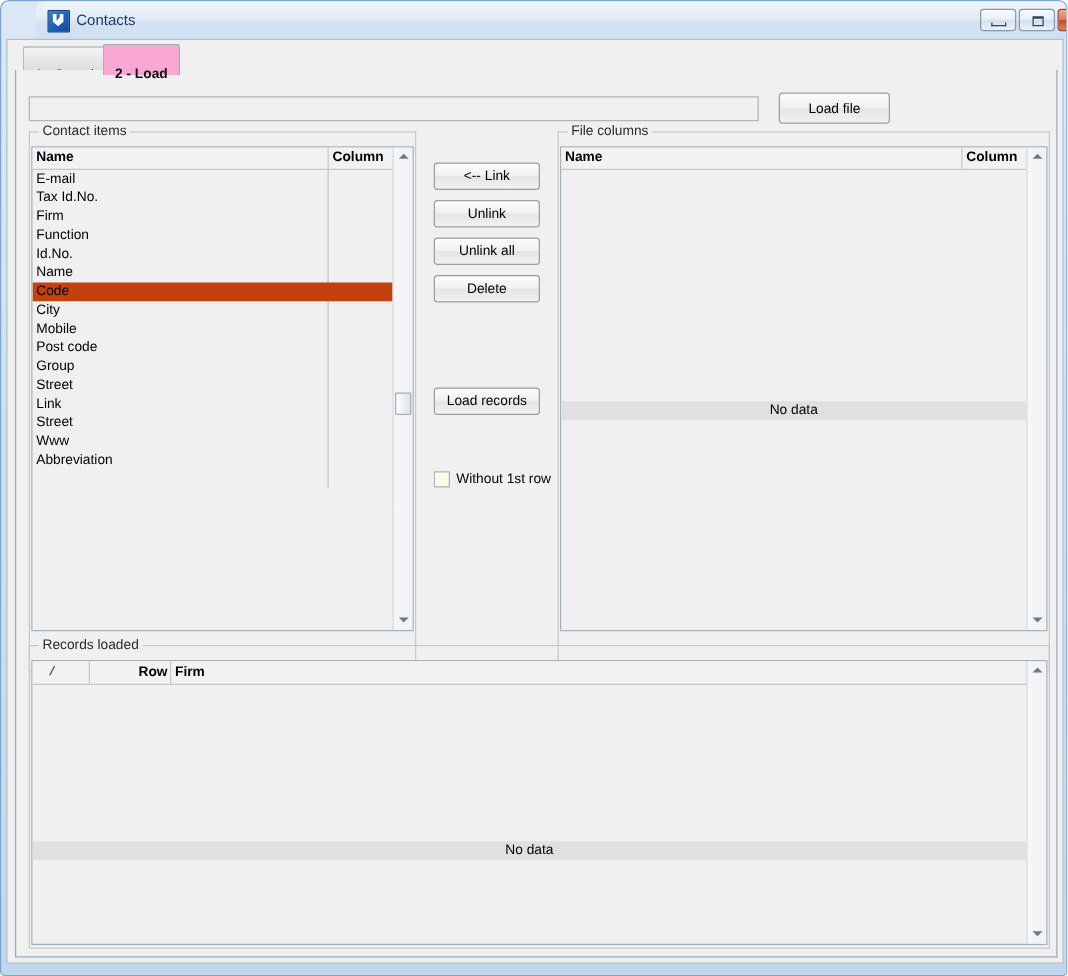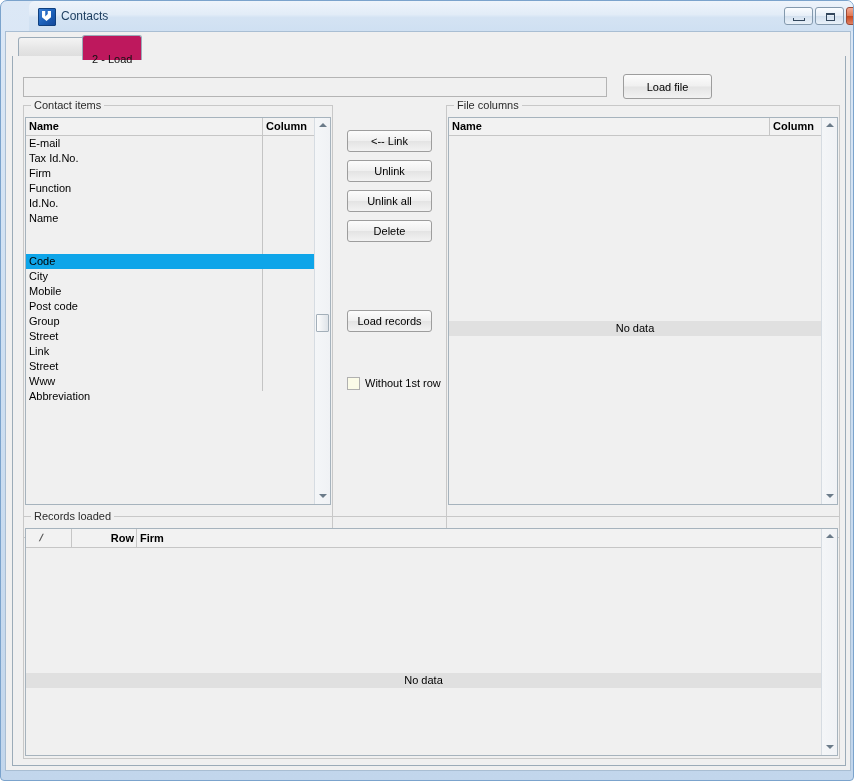--- a/index.html
+++ b/index.html
@@ -131,23 +131,24 @@
     border-radius: 3px 3px 0 0;
     background: linear-gradient(180deg,#f4f4f4 0%, #e4e4e4 50%, #d8d8d8 100%);
     box-sizing: border-box;
     white-space: nowrap;
     color: #111;
   }
   .tab.selected {
     top: 0;
     height: 14px;
     line-height: 22px;
-    background: #be185d;
+    background: #f9a8d4;
     border-color: #9babb8;
     z-index: 3;
+    font-weight: bold;
   }
   #tab-search { left: 6px; }
   #tab-load { left: 70px; }
   #tabline {
     position: absolute;
     left: 6px; top: 24px;
     width: 834px;
     height: 1px;
     background: #9babb8;
   }
@@ -248,21 +249,21 @@
     left: 0;
     width: 100%;
   }
   .lb-row {
     position: relative;
     height: 15px;
     line-height: 15px;
     font-size: 11px;
     white-space: nowrap;
   }
-  .lb-row.selected { background: #0ea5e9; margin-top: 28px; }
+  .lb-row.selected { background: #c2410c; }
   .lb-row .c-name {
     position: absolute;
     left: 3px; top: 0;
     white-space: nowrap;
   }
   .col-divider {
     position: absolute;
     width: 1px;
     background: #c4c4c4;
   }

